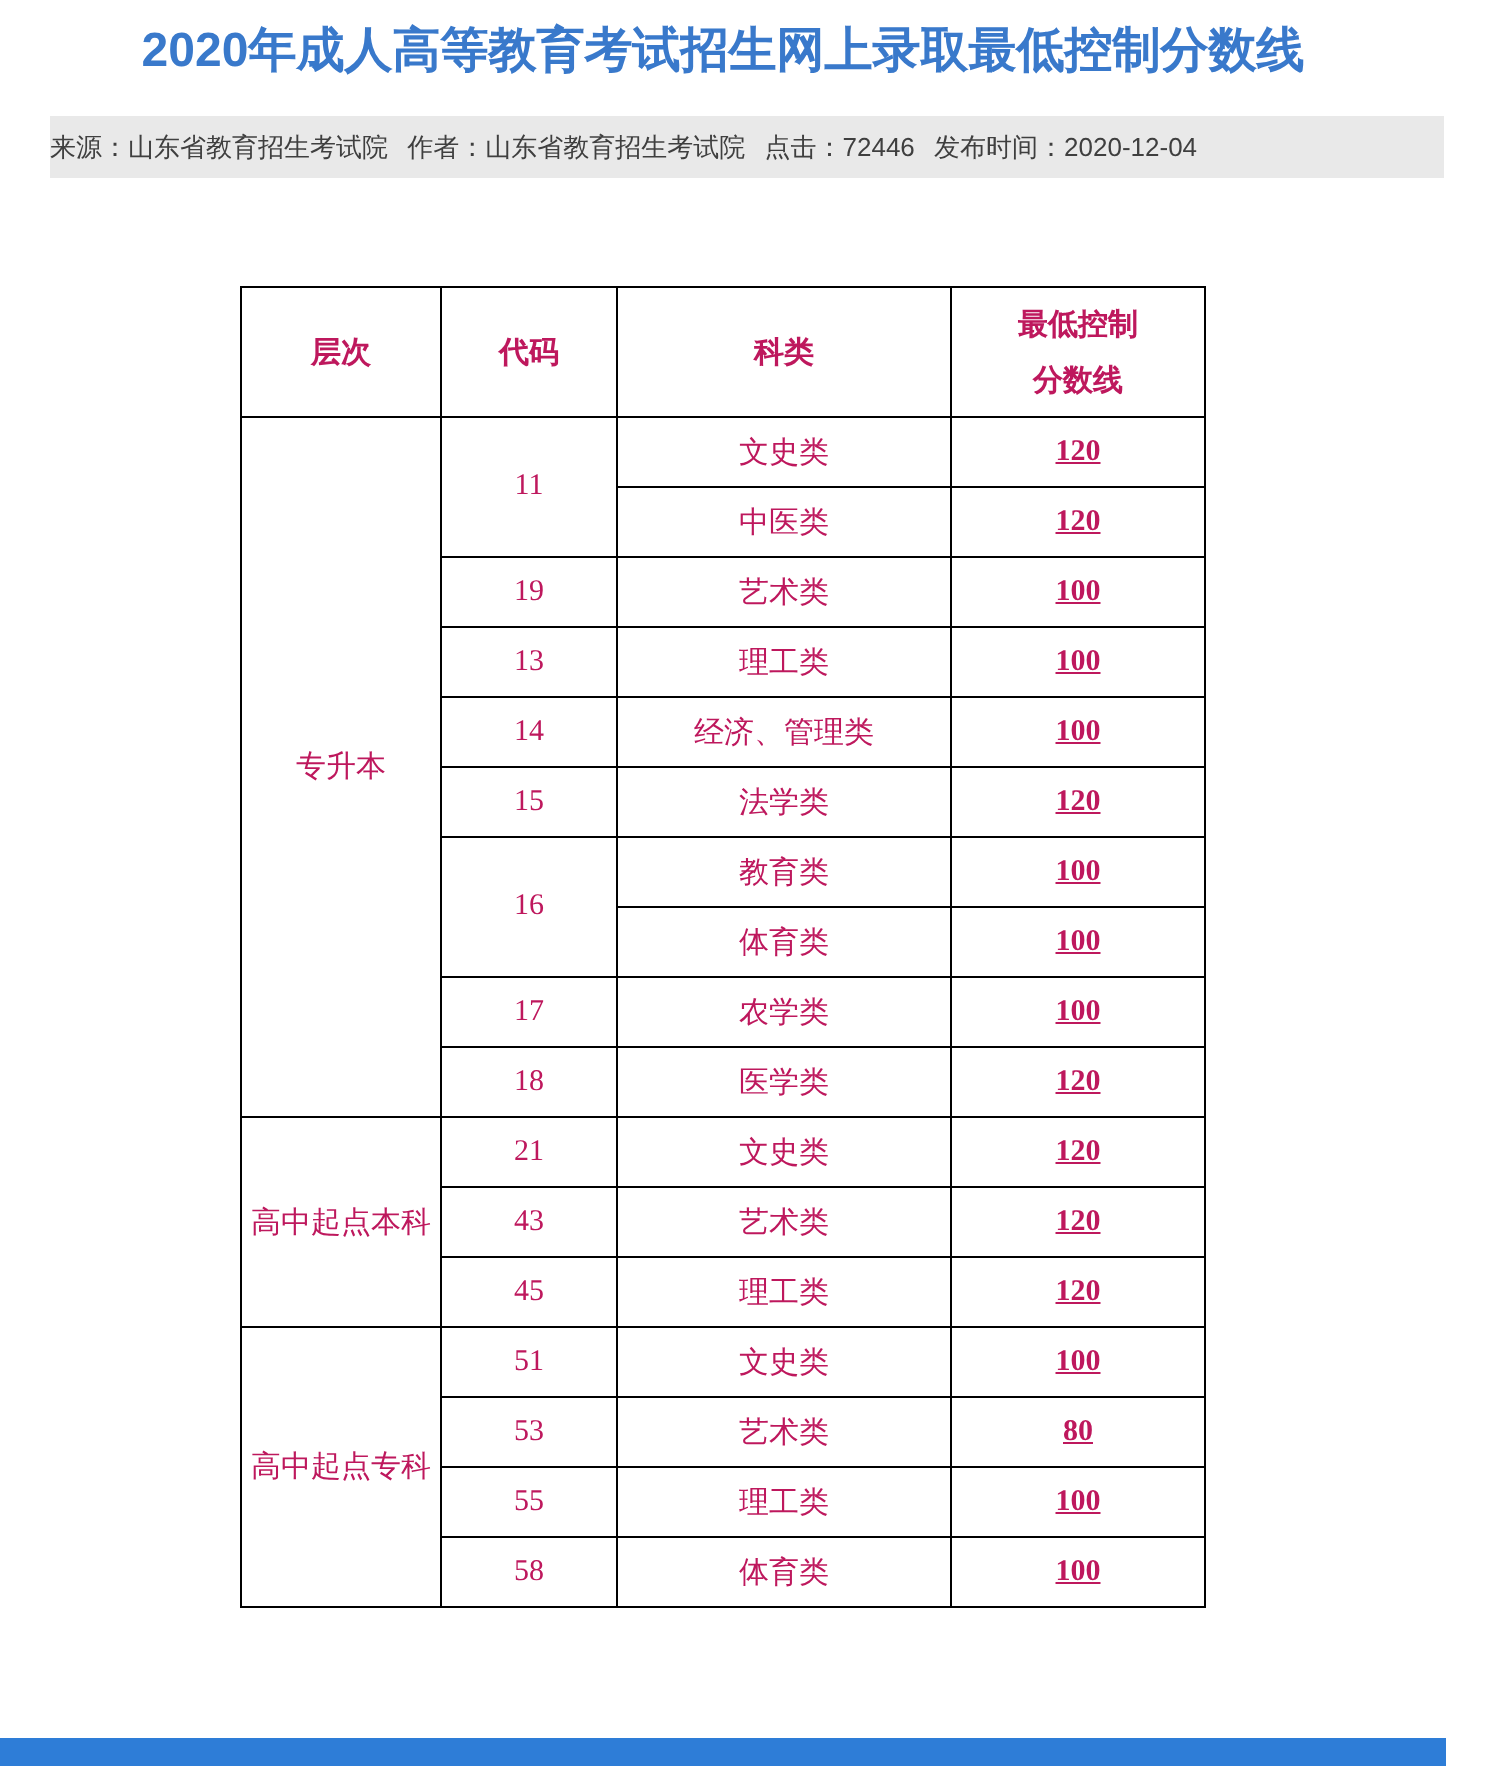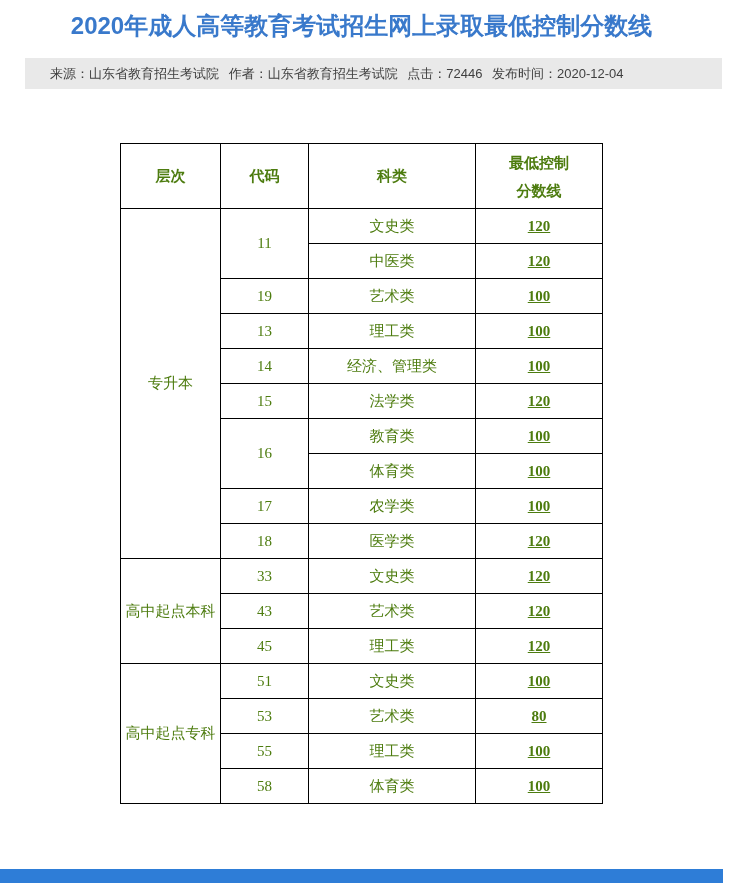--- a/index.html
+++ b/index.html
@@ -35,33 +35,32 @@
     font-size: 24px;
     line-height: 28px;
     font-weight: bold;
     color: var(--title-color);
   }
   .meta-bar {
     margin: 18px 0 0 25px;
     width: 697px;
     height: 31px;
     line-height: 31px;
-    padding-left: 25px;
     background: var(--meta-bg);
     color: var(--meta-text);
     font-size: 13px;
     white-space: nowrap;
   }
   .meta-value { margin-right: 6px; }
   table.score-table {
     margin: 54px auto 0 auto;
     border-collapse: collapse;
     table-layout: fixed;
     width: 482px;
-    color: #4d7c0f;
+    color: #be185d;
   }
   table.score-table th,
   table.score-table td {
     border: 1px solid var(--border-color);
     text-align: center;
     vertical-align: middle;
     padding: 0;
     font-size: 15px;
     white-space: nowrap;
   }
@@ -170,21 +169,21 @@
             <td class="cell-category">农学类</td>
             <td class="cell-score">100</td>
           </tr>
           <tr>
             <td rowspan="1" class="cell-code">18</td>
             <td class="cell-category">医学类</td>
             <td class="cell-score">120</td>
           </tr>
           <tr>
             <td rowspan="3" class="cell-level">高中起点本科</td>
-            <td rowspan="1" class="cell-code">33</td>
+            <td rowspan="1" class="cell-code">21</td>
             <td class="cell-category">文史类</td>
             <td class="cell-score">120</td>
           </tr>
           <tr>
             <td rowspan="1" class="cell-code">43</td>
             <td class="cell-category">艺术类</td>
             <td class="cell-score">120</td>
           </tr>
           <tr>
             <td rowspan="1" class="cell-code">45</td>

